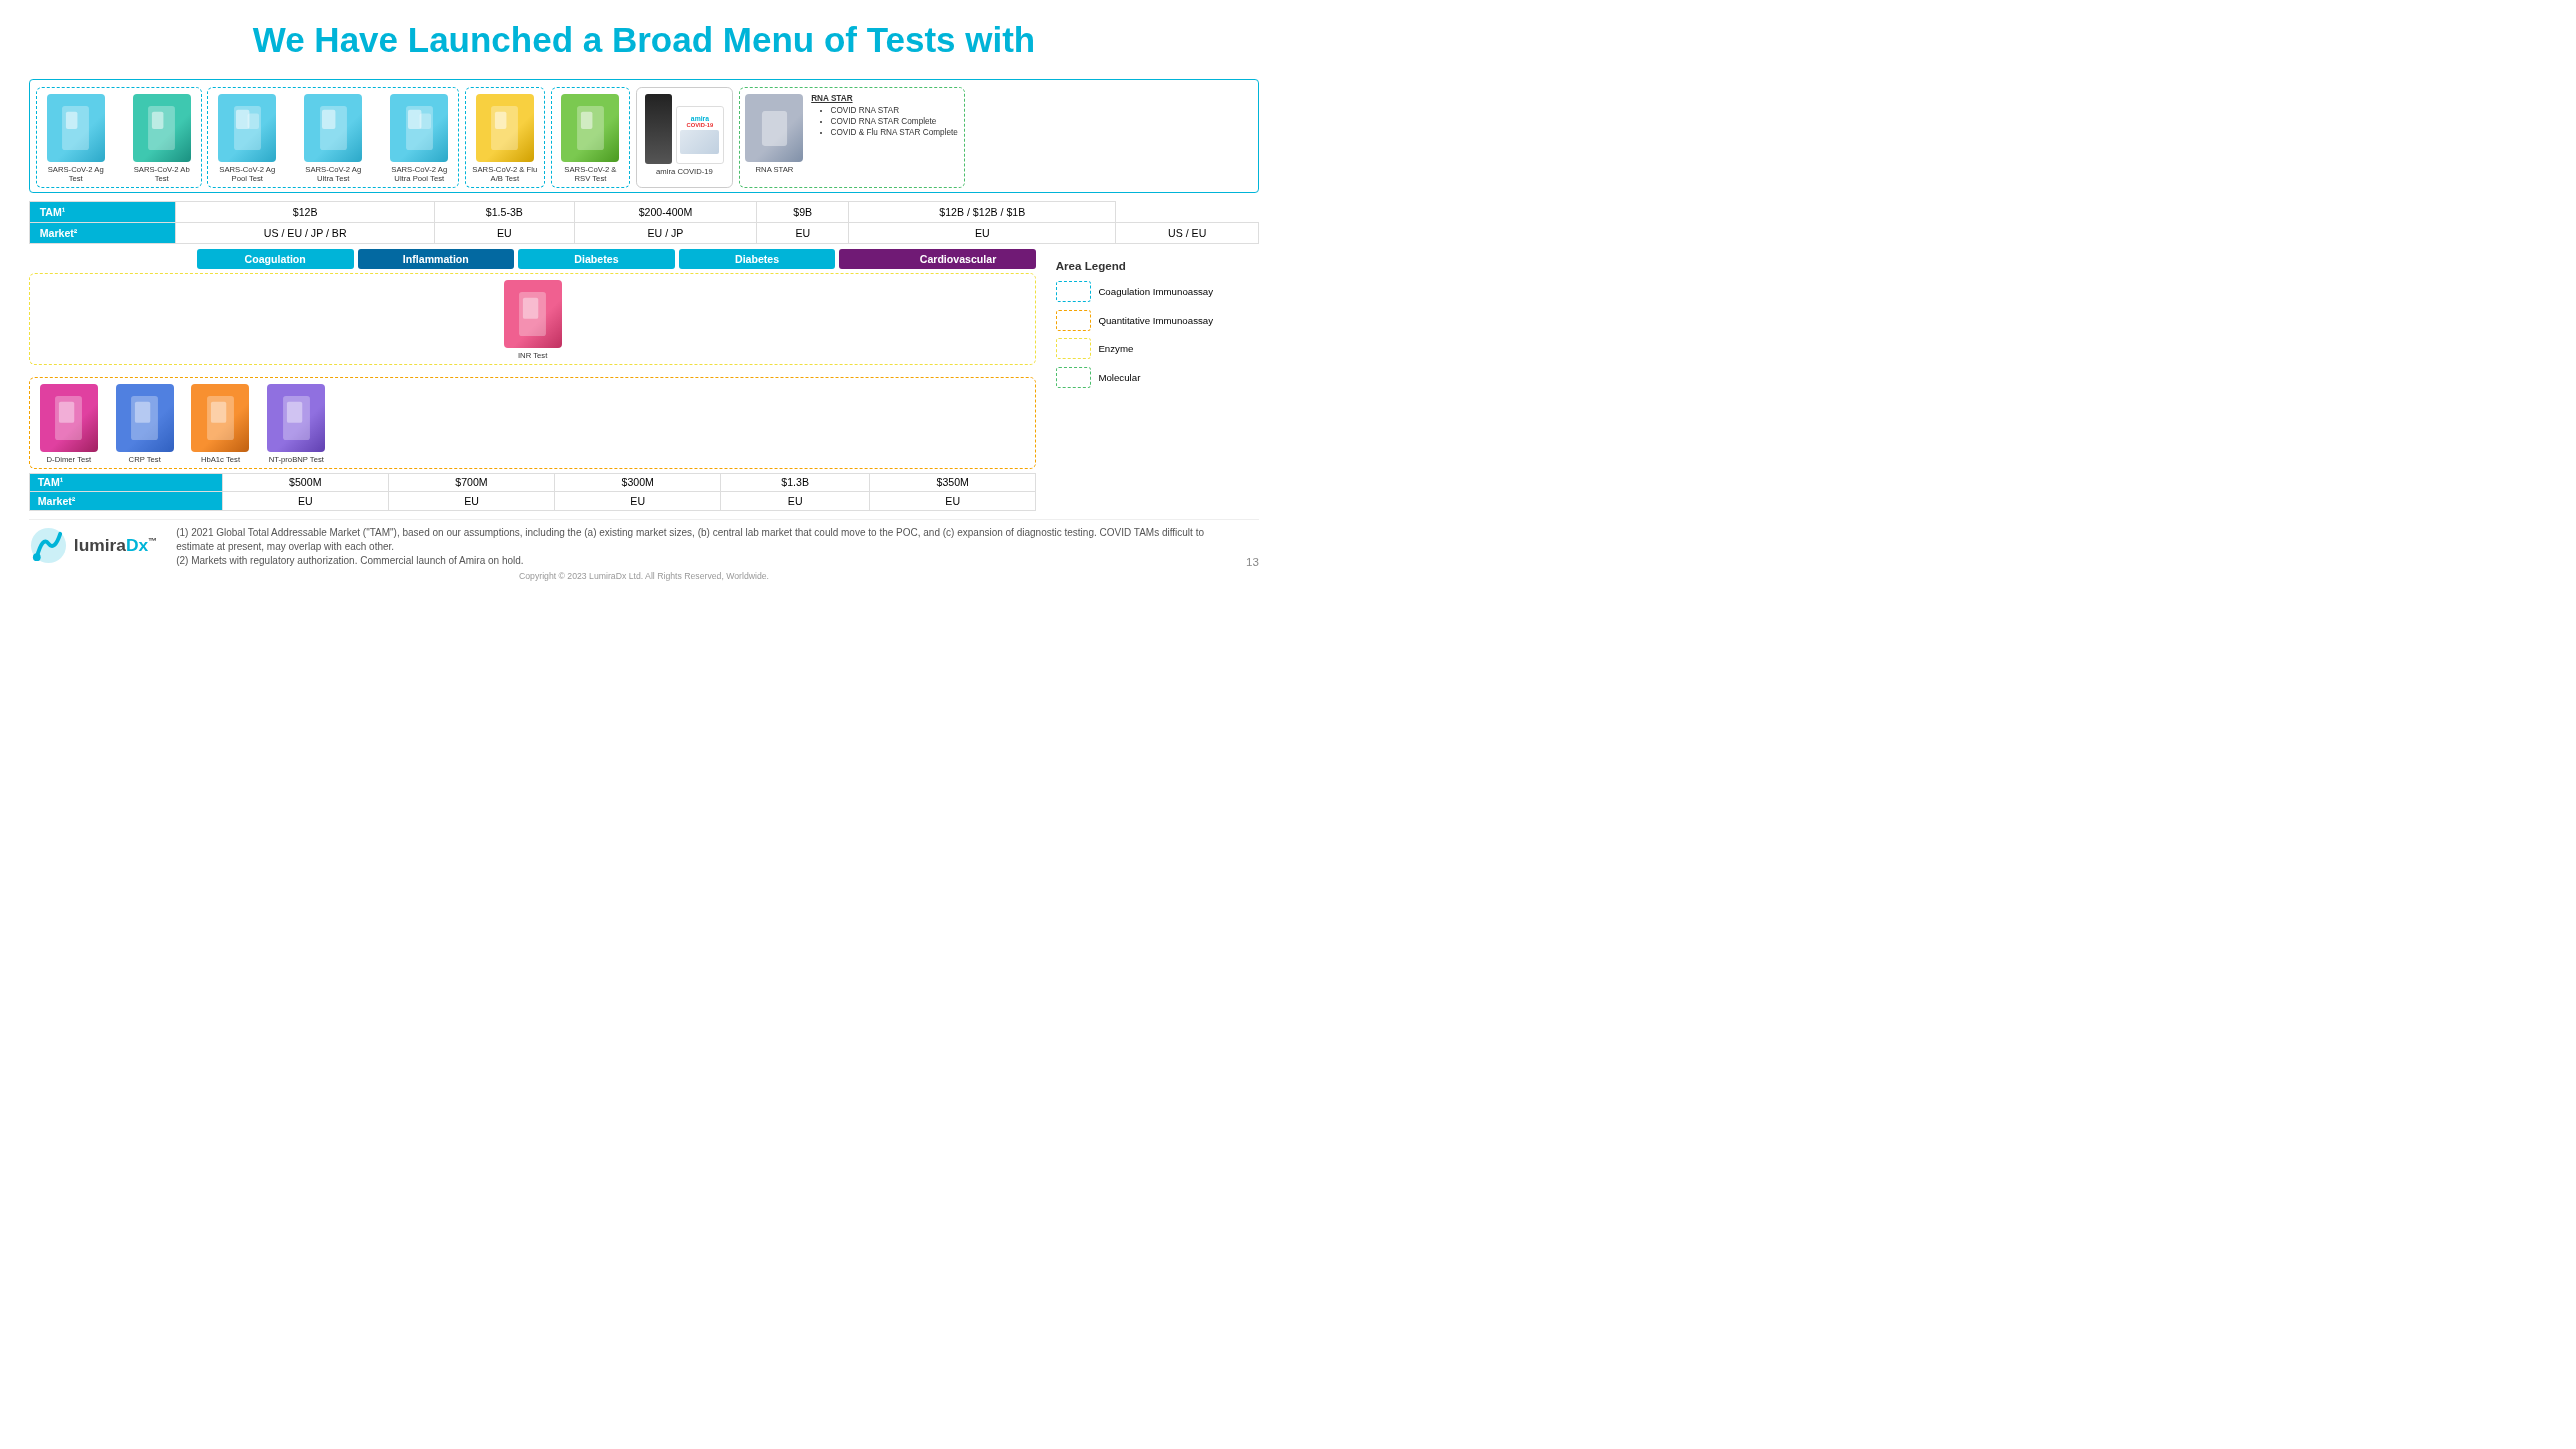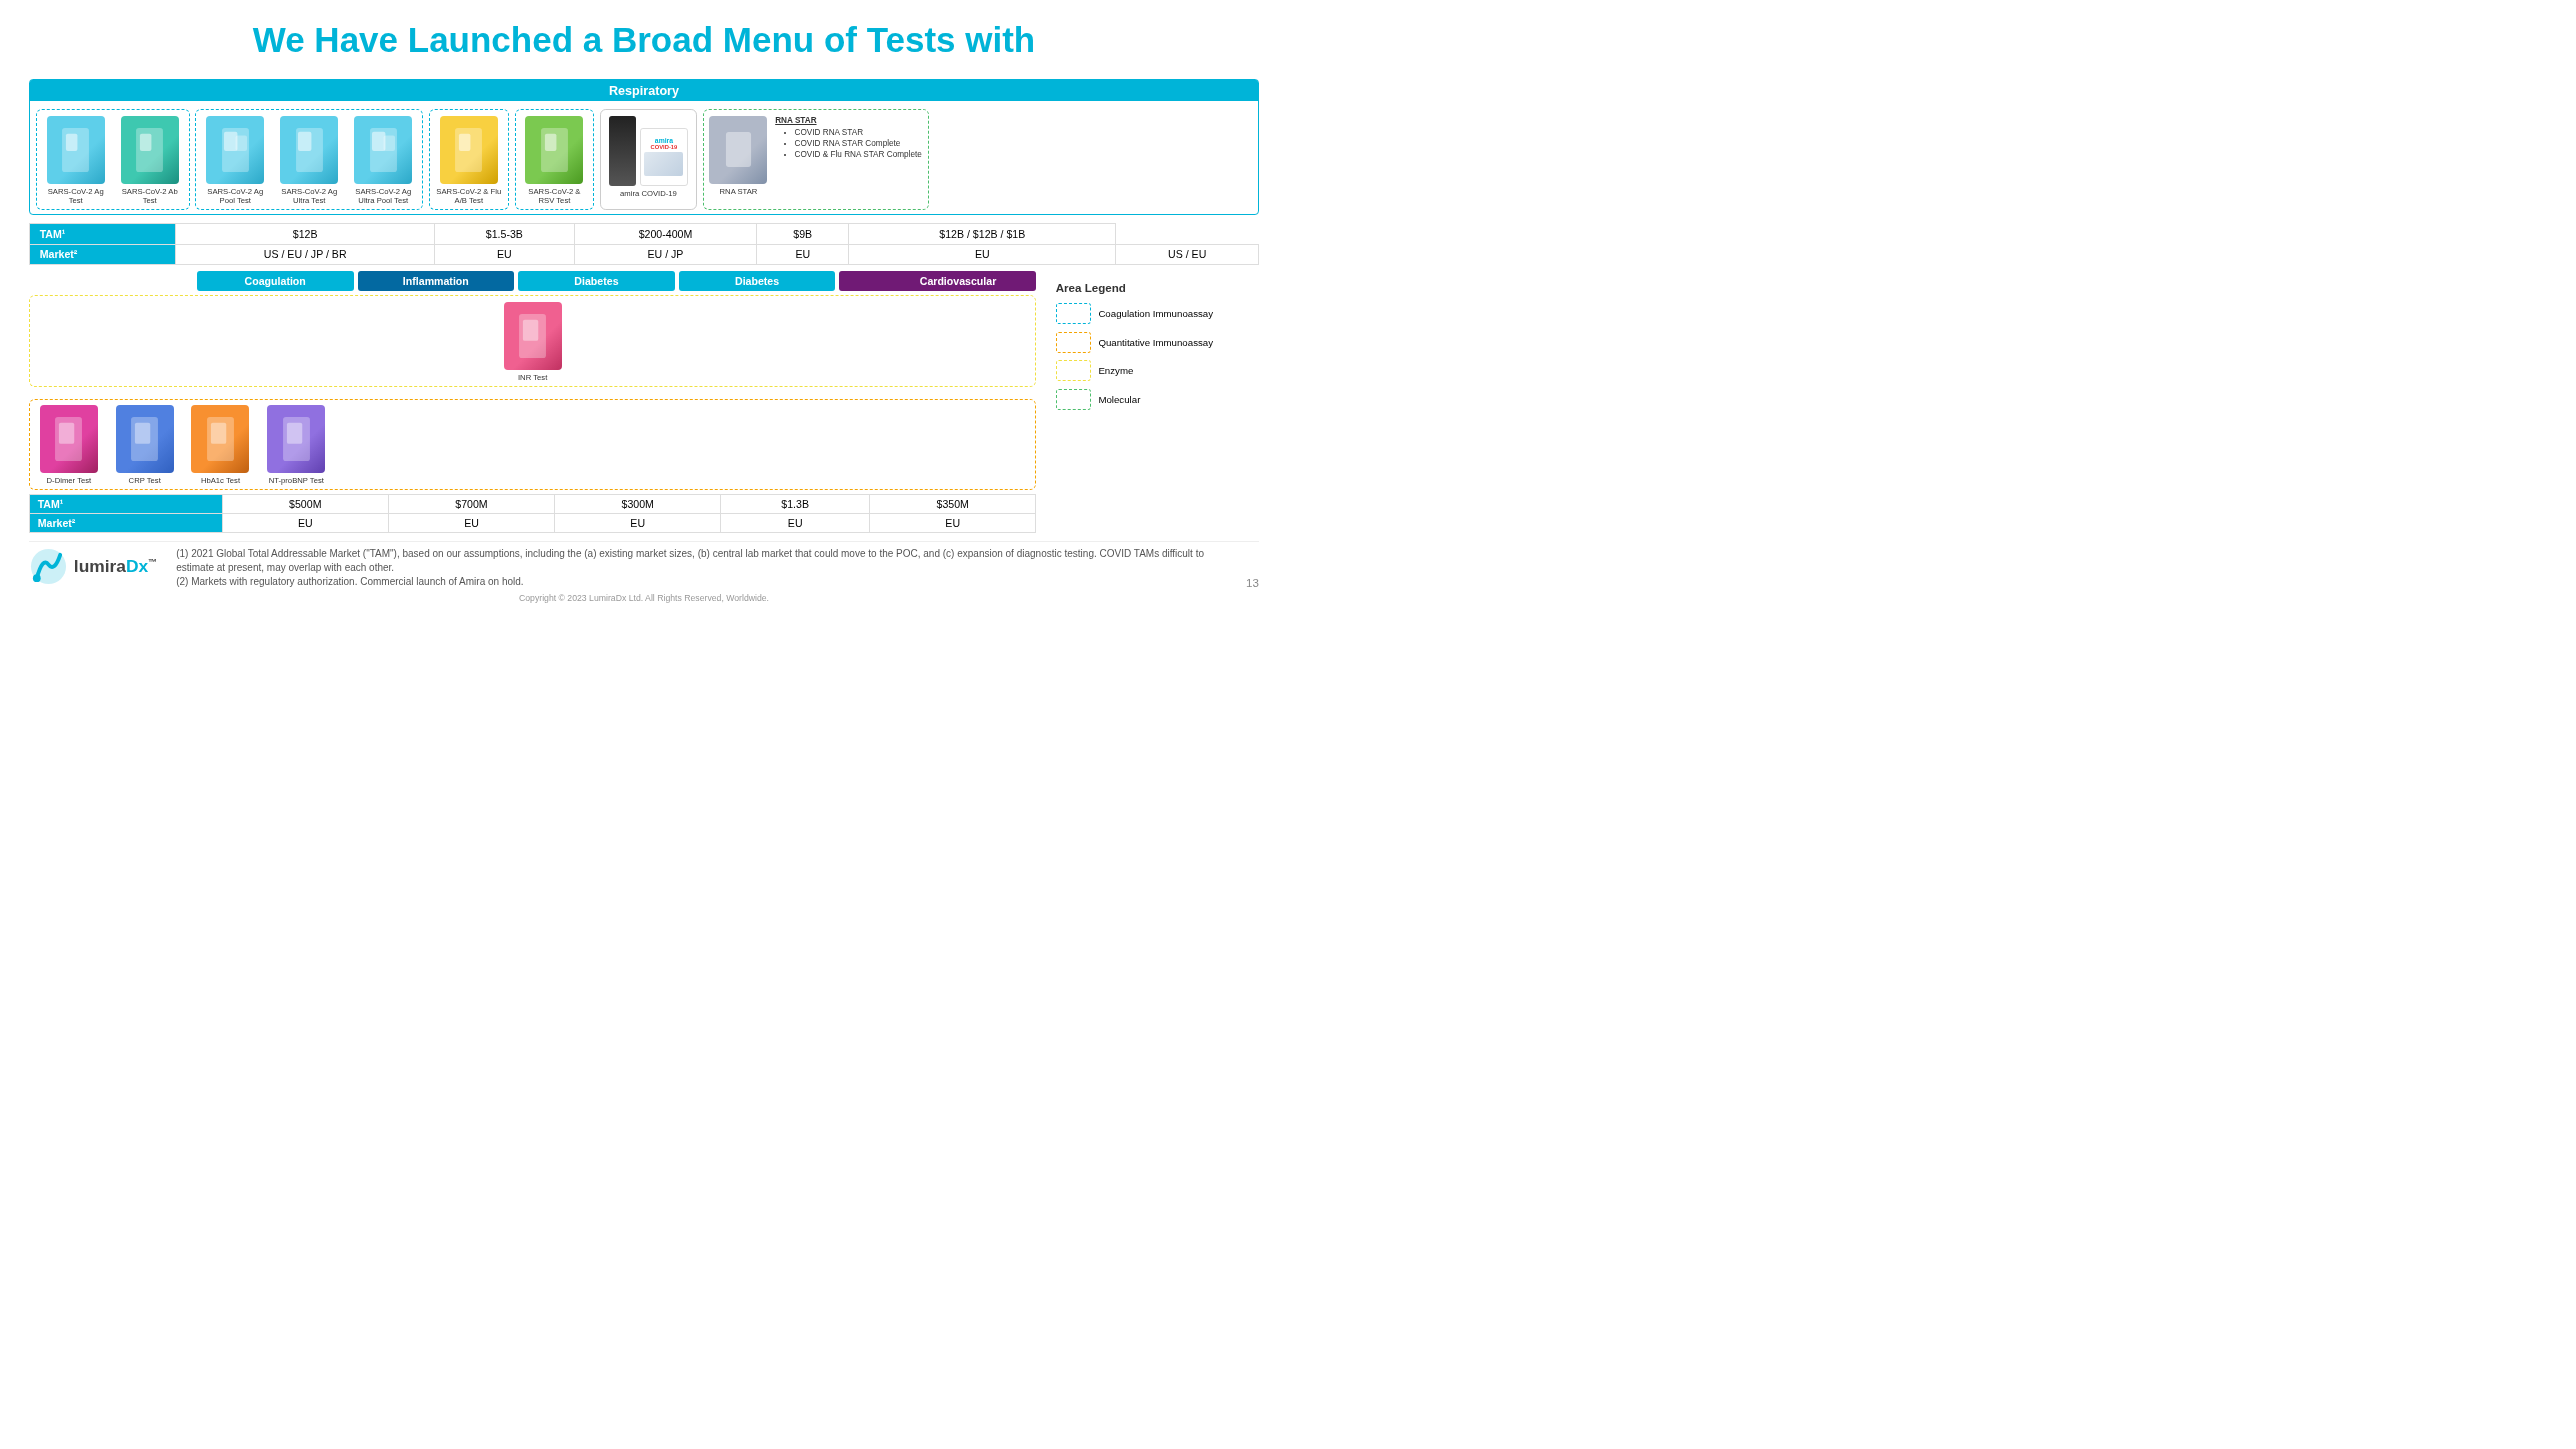--- a/index.html
+++ b/index.html
@@ -49,21 +49,21 @@
       flex-direction: column;
       align-items: center;
     }
     .product-group.qualitative { border-color: #00b4d8; }
     .product-group.quantitative { border-color: #f4a300; }
     .product-group.enzyme { border-color: #f0e040; }
 
     .product-items {
       display: flex;
       flex-direction: row;
-      gap: 4px;
+      gap: 16px;
       flex-wrap: wrap;
       justify-content: flex-start;
     }
     .product-item {
       display: flex;
       flex-direction: column;
       align-items: center;
       width: 70px;
     }
     .product-box {
@@ -243,21 +243,20 @@
     }
   </style>
 </head>
 <body>
 
 <h1>
   <span>We Have Launched a Broad Menu of Tests with</span><br>
 </h1>
 
 <div class="respiratory-section">
-  <div class="section-header">Respiratory</div>
   <div class="respiratory-body">
 
     <div class="product-group qualitative">
       <div class="product-items">
         <div class="product-item">
           <div class="product-box box-cyan">
             <svg width="31" height="48" viewBox="0 0 32 50">
                 <rect x="2" y="2" width="28" height="46" rx="3" fill="rgba(255,255,255,0.3)"></rect>
                 <rect x="6" y="8" width="12" height="18" rx="2" fill="rgba(255,255,255,0.5)"></rect>
               </svg>

